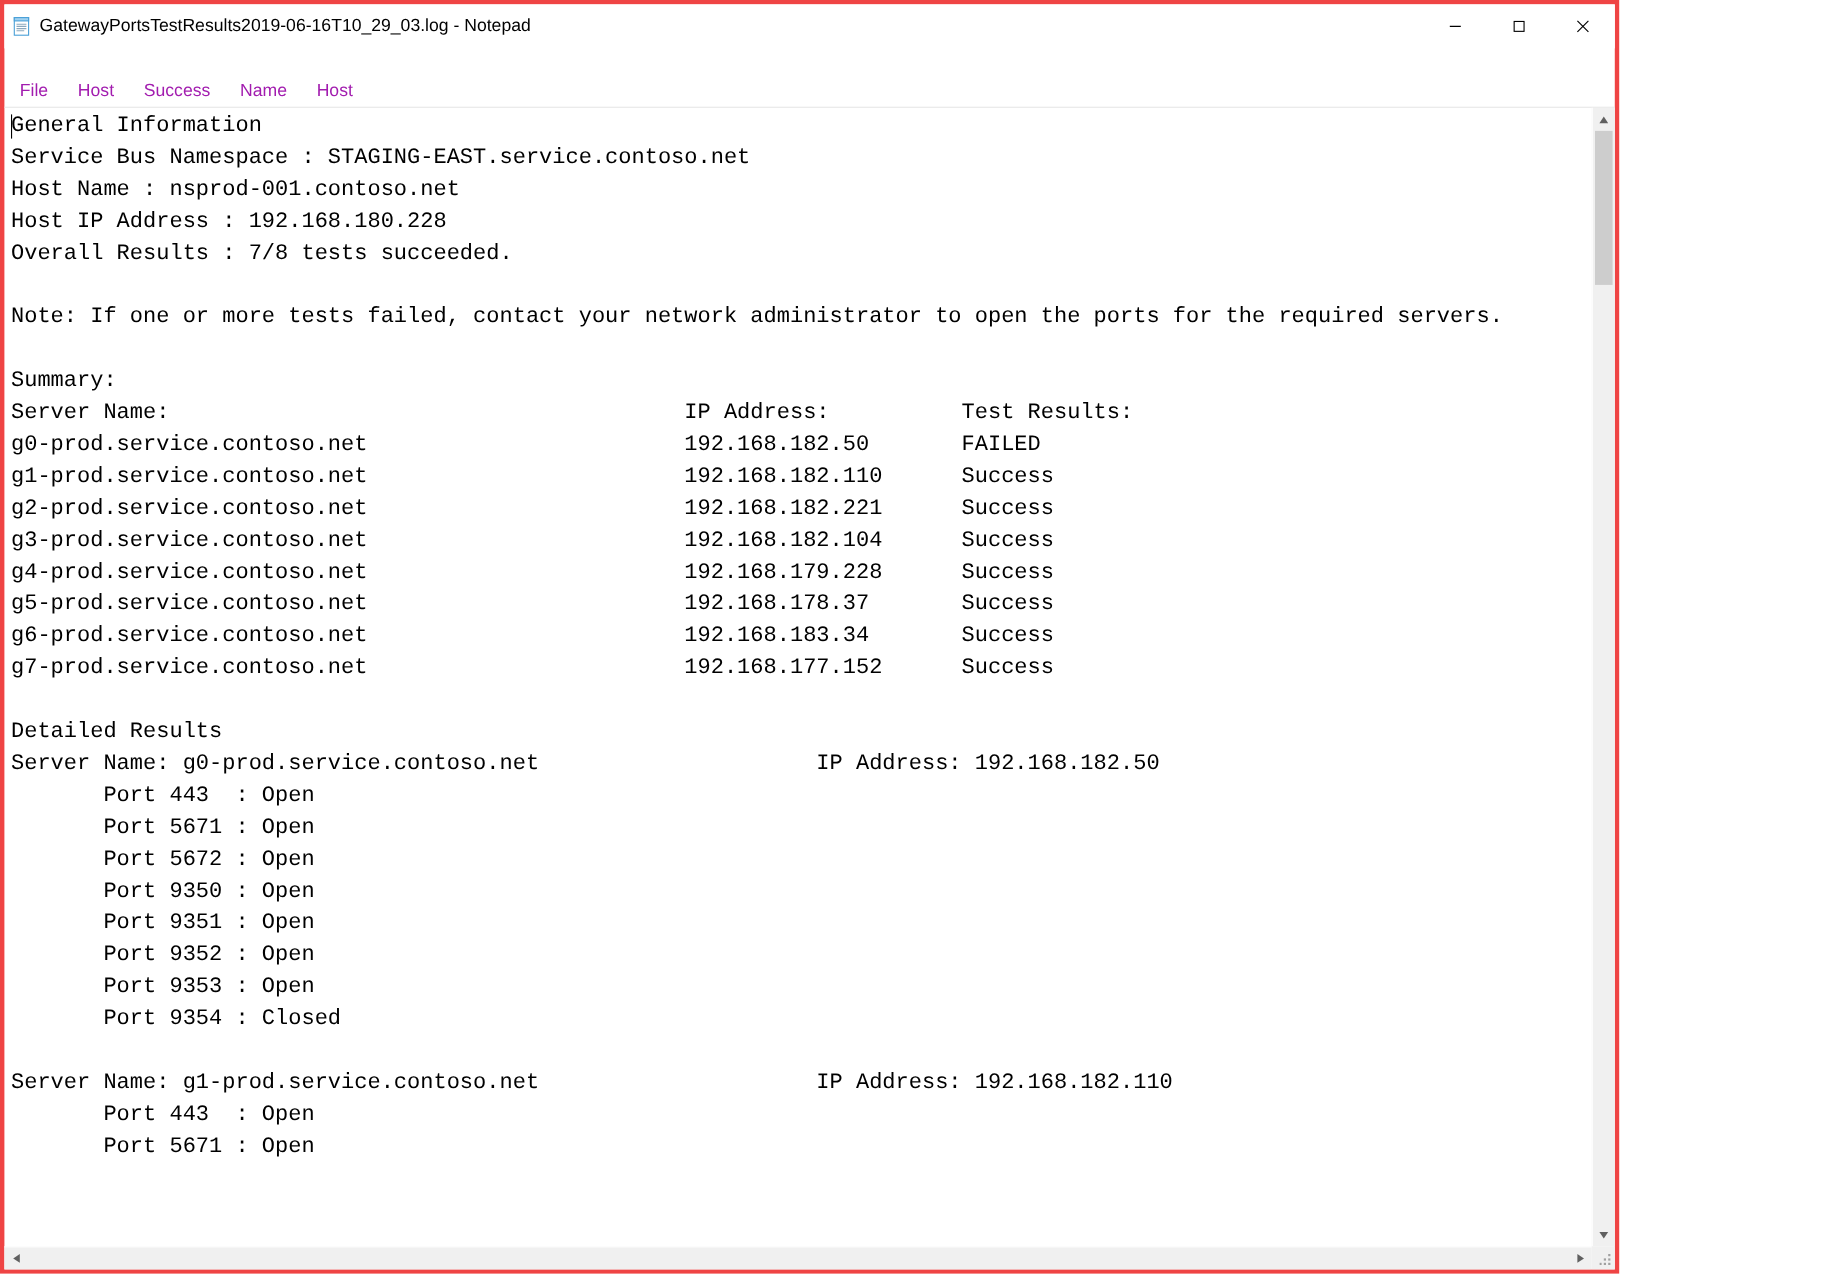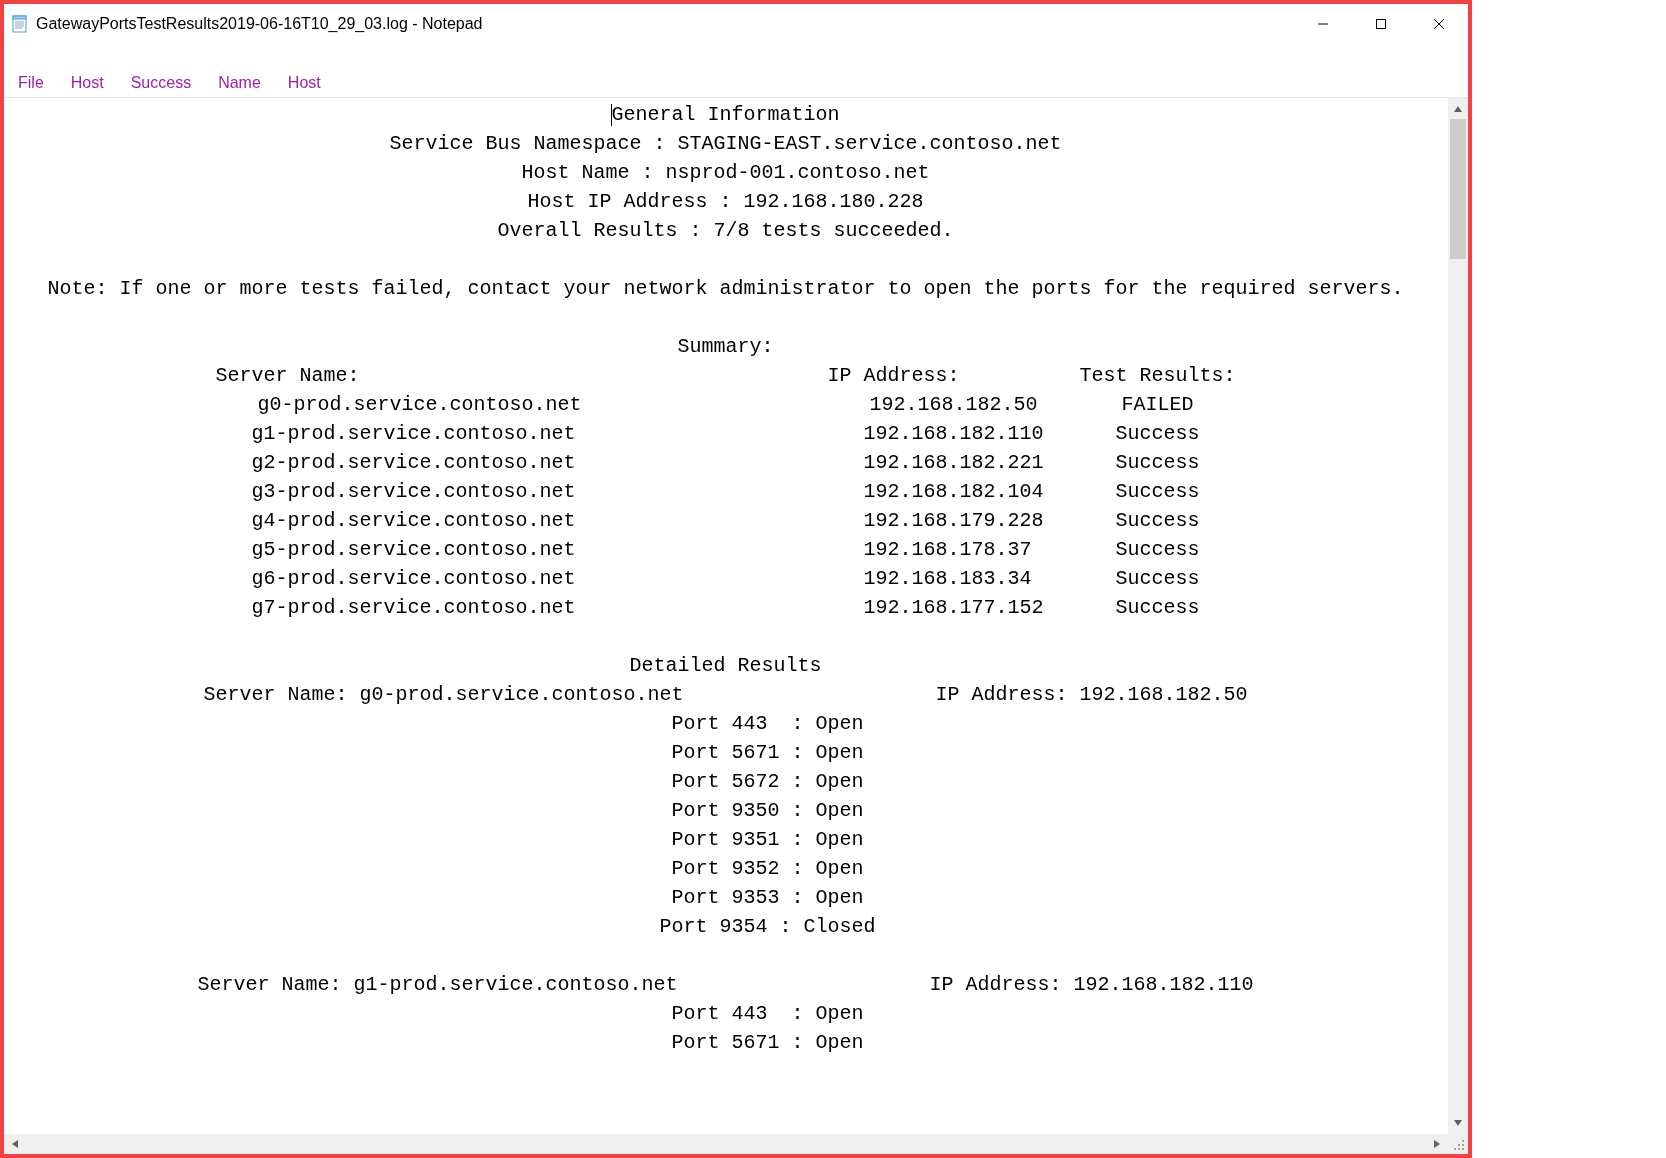--- a/index.html
+++ b/index.html
@@ -64,21 +64,20 @@
       margin-top: 25px;
     }
     .menu-item { padding: 2px 8px; }
     .content-wrap {
       flex: 1 1 auto;
       position: relative;
       border-top: 1px solid #e6e6e6;
       display: flex;
       flex-direction: column;
       min-height: 0;
-      text-align: center;
     }
     .editor {
       position: absolute;
       top: 0; left: 0; right: 21px; bottom: 21px;
       padding: 2px 6px;
       font-family: Consolas, "Courier New", monospace;
       font-size: 20px;
       line-height: 29px;
       color: #000;
       white-space: pre;

